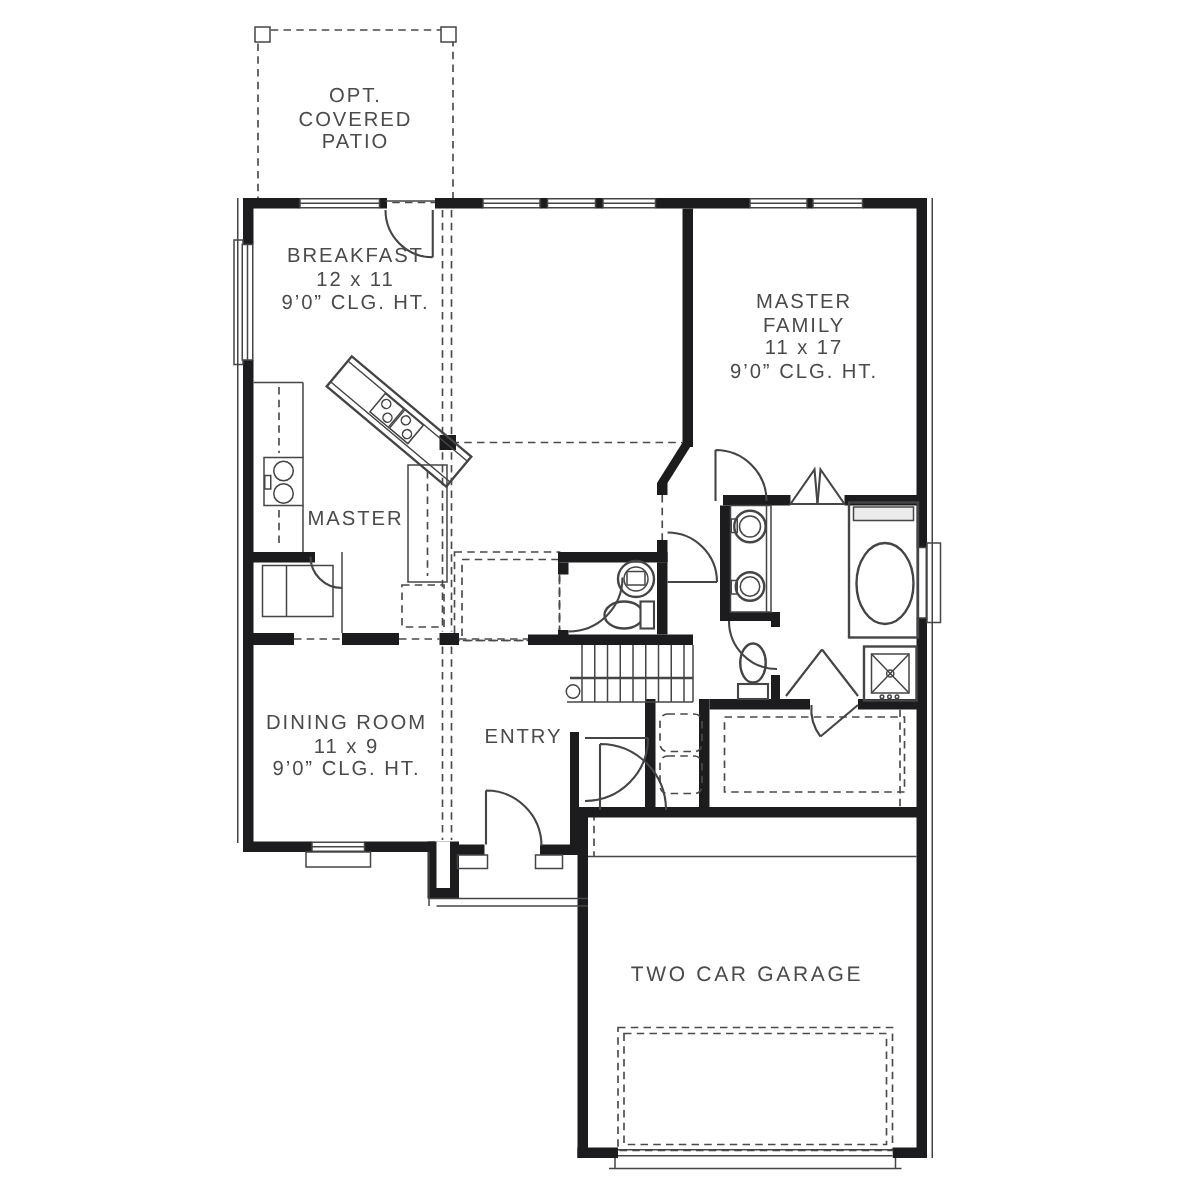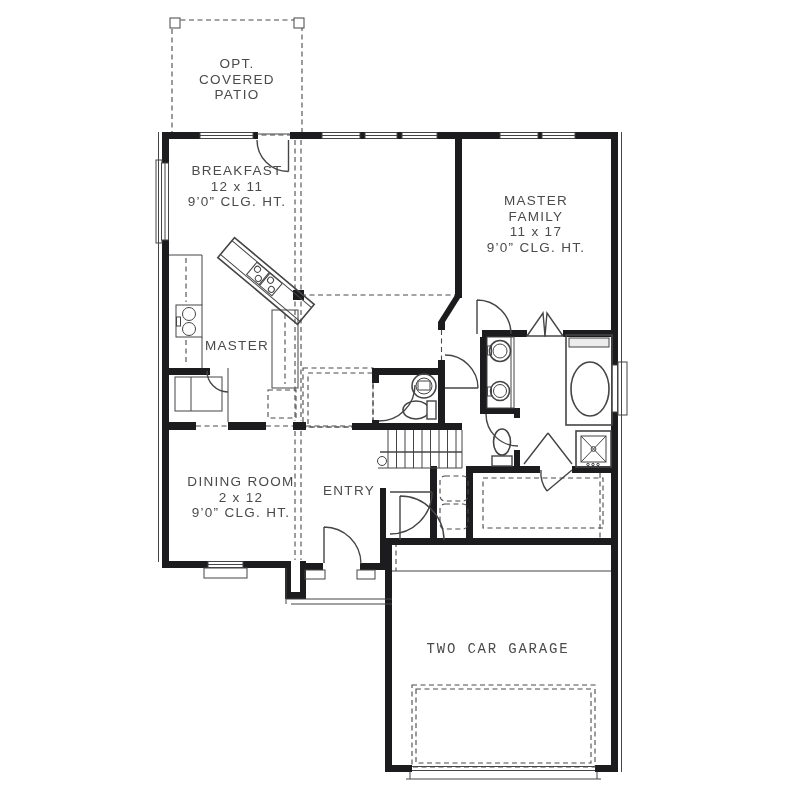--- a/index.html
+++ b/index.html
@@ -11,21 +11,21 @@
   .thin{fill:none;stroke:var(--line);stroke-width:1;}
   .med{fill:none;stroke:var(--line);stroke-width:1.6;}
   .win{fill:#ffffff;stroke:var(--line);stroke-width:1;}
   .whitefill{fill:#ffffff;stroke:none;}
   .door{fill:none;stroke:var(--line);stroke-width:1.4;}
   .leafwhite{fill:#ffffff;stroke:var(--line);stroke-width:1.4;}
   .dash{fill:none;stroke:var(--dash);stroke-width:1.1;stroke-dasharray:5 3.5;}
   .deck{fill:#ececec;stroke:var(--line);stroke-width:1;}
   .label{position:absolute;transform:translate(-50%,-50%);text-align:center;white-space:nowrap;
          color:var(--text);font-size:13.5px;letter-spacing:1.3px;line-height:15.5px;font-weight:400;}
-  .label.big{font-size:14px;letter-spacing:1.8px;font-family:Liberation Mono, monospace;}
+  .label.big{font-size:14px;letter-spacing:1.8px;}
 </style>
 </head>
 <body>
 
 <div id="canvas">
 
 <svg width="800" height="800" viewBox="0 0 800 800">
 
   <g>
     <rect class="dash" x="172" y="20" width="130" height="115"></rect>
@@ -236,23 +236,23 @@
 </div>
 <div class="label" style="left:536px;top:224px">
   <div>MASTER</div>
   <div>FAMILY</div>
   <div>11 x 17</div>
   <div>9’0” CLG. HT.</div>
 </div>
 <div class="label" style="left:237px;top:346px">
   <div>MASTER</div>
 </div>
-<div class="label" style="left:241px;top:497px">
+<div class="label" style="left:231px;top:497px">
   <div>DINING ROOM</div>
-  <div>2 x 12</div>
+  <div>11 x 9</div>
   <div>9’0” CLG. HT.</div>
 </div>
 <div class="label" style="left:349px;top:491px">
   <div>ENTRY</div>
 </div>
 <div class="label big" style="left:498px;top:650px">
   <div>TWO CAR GARAGE</div>
 </div>
 
 </div>

